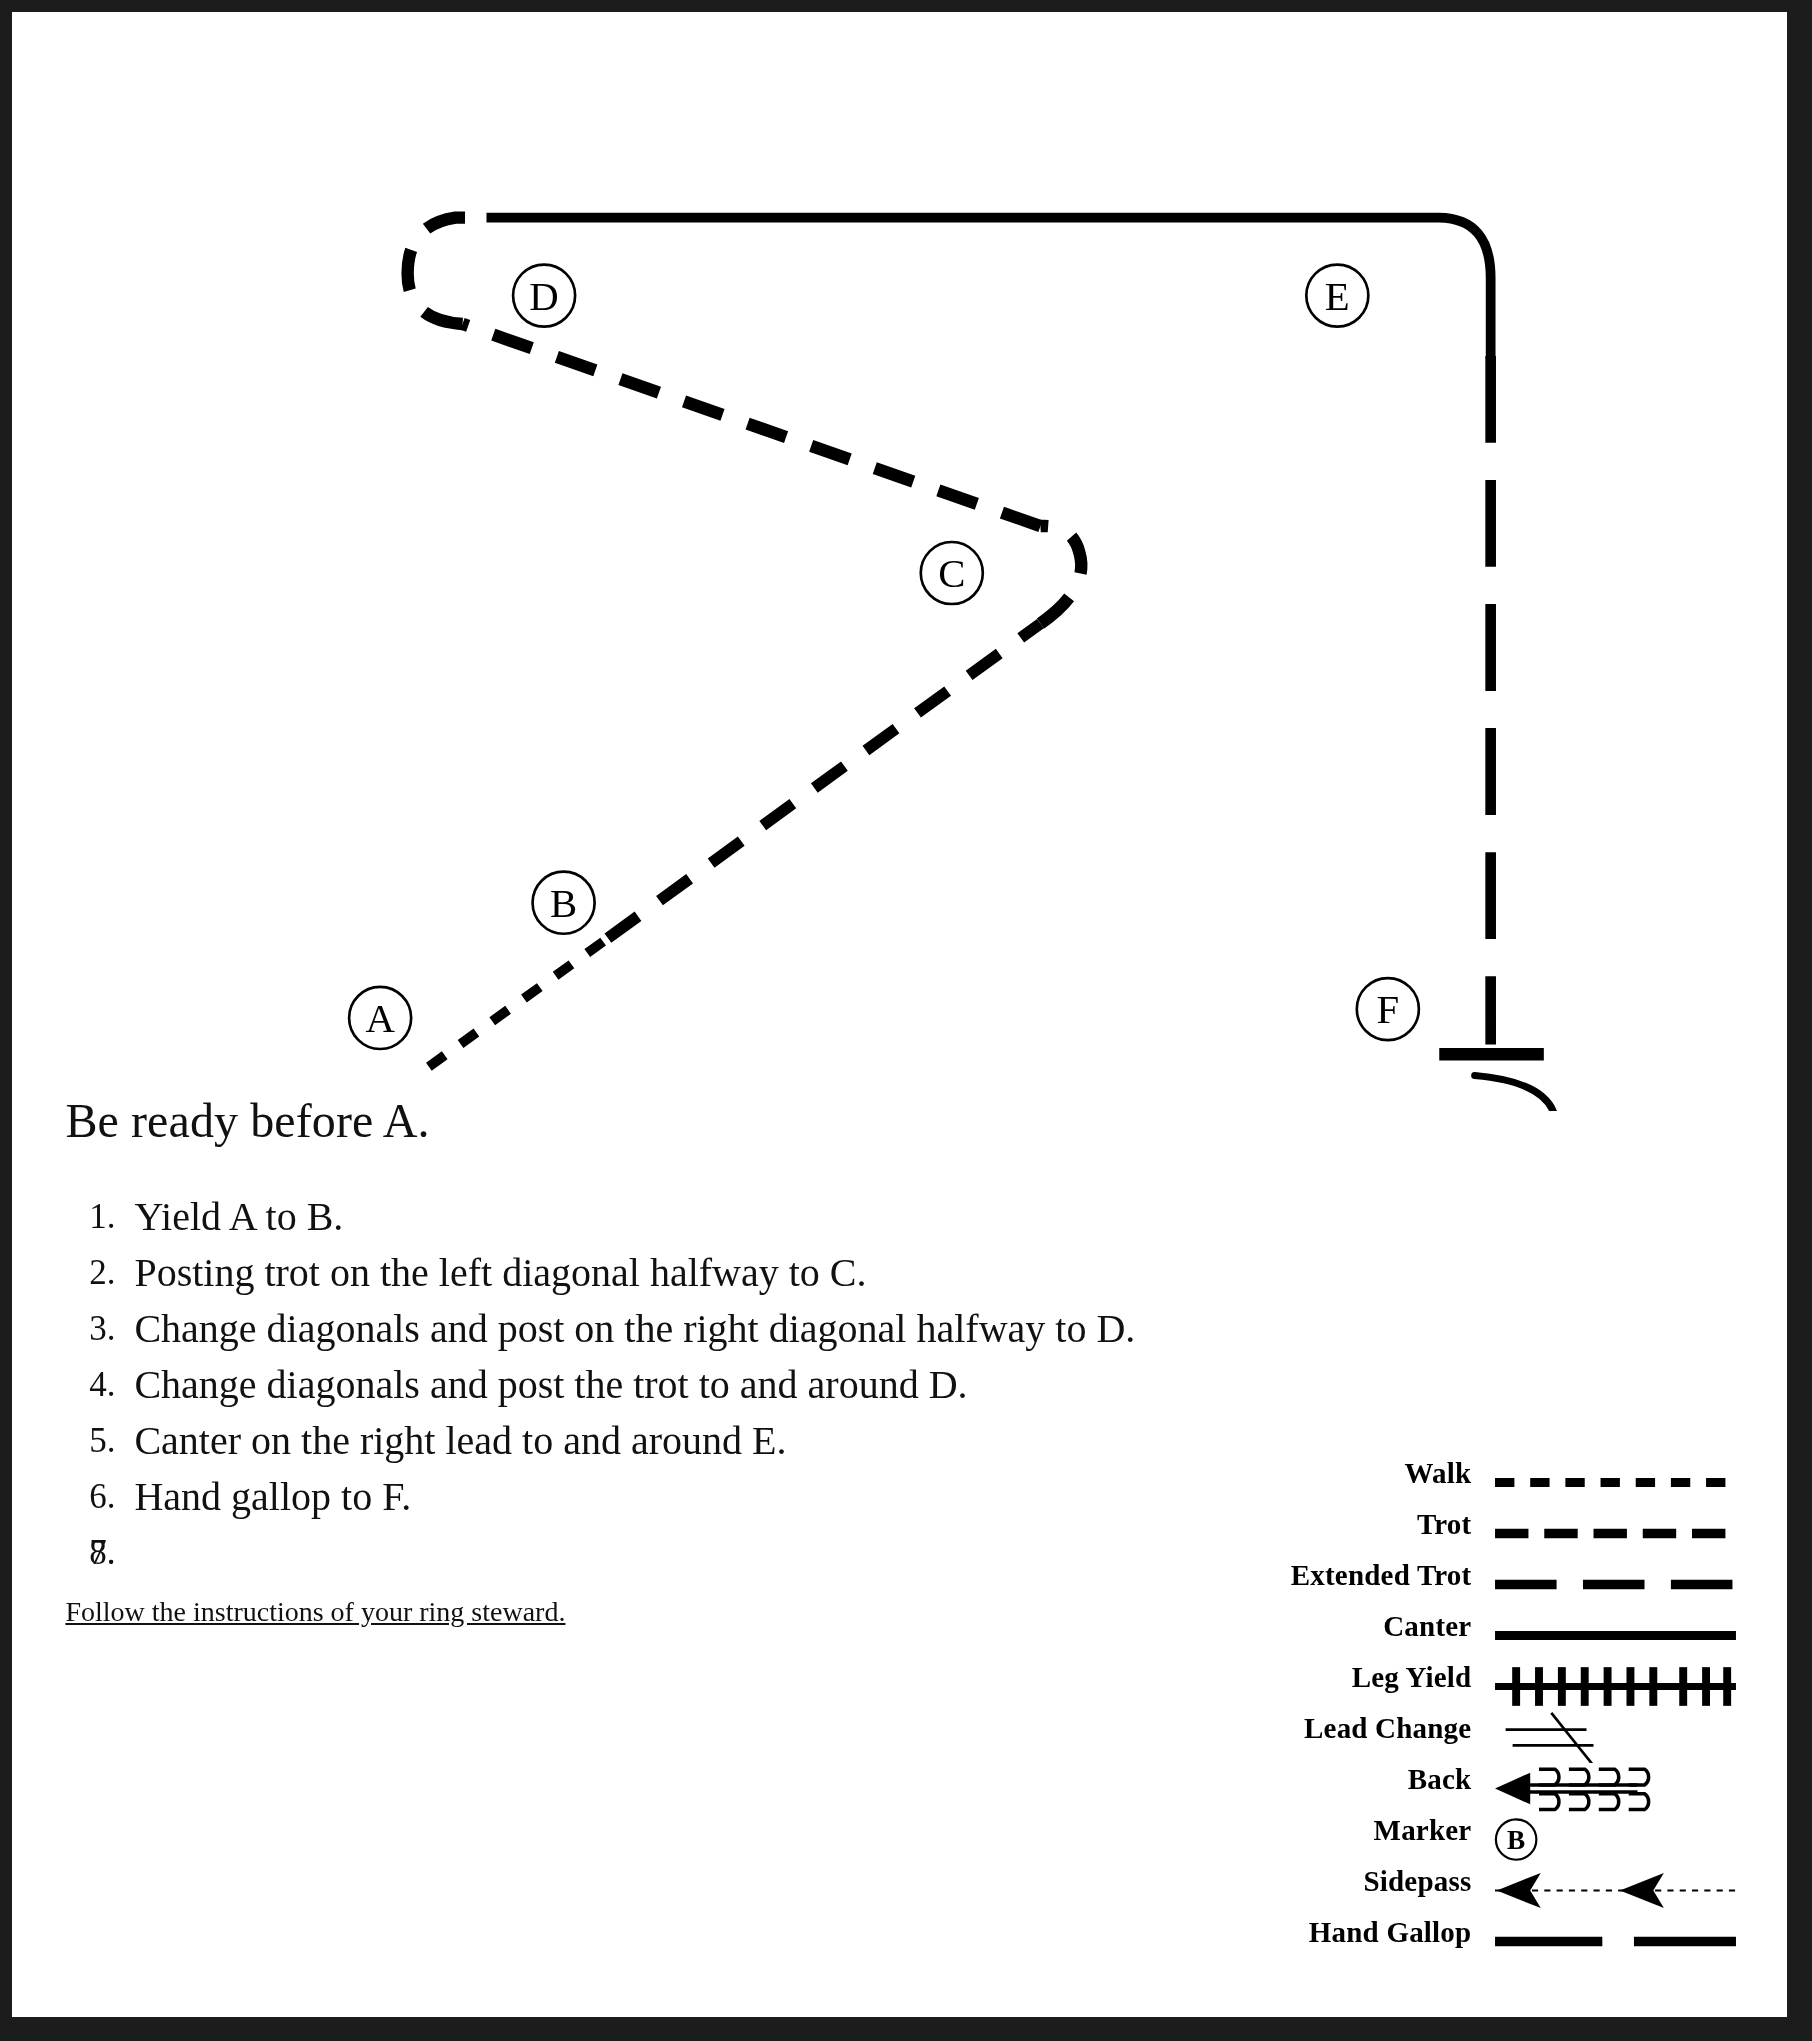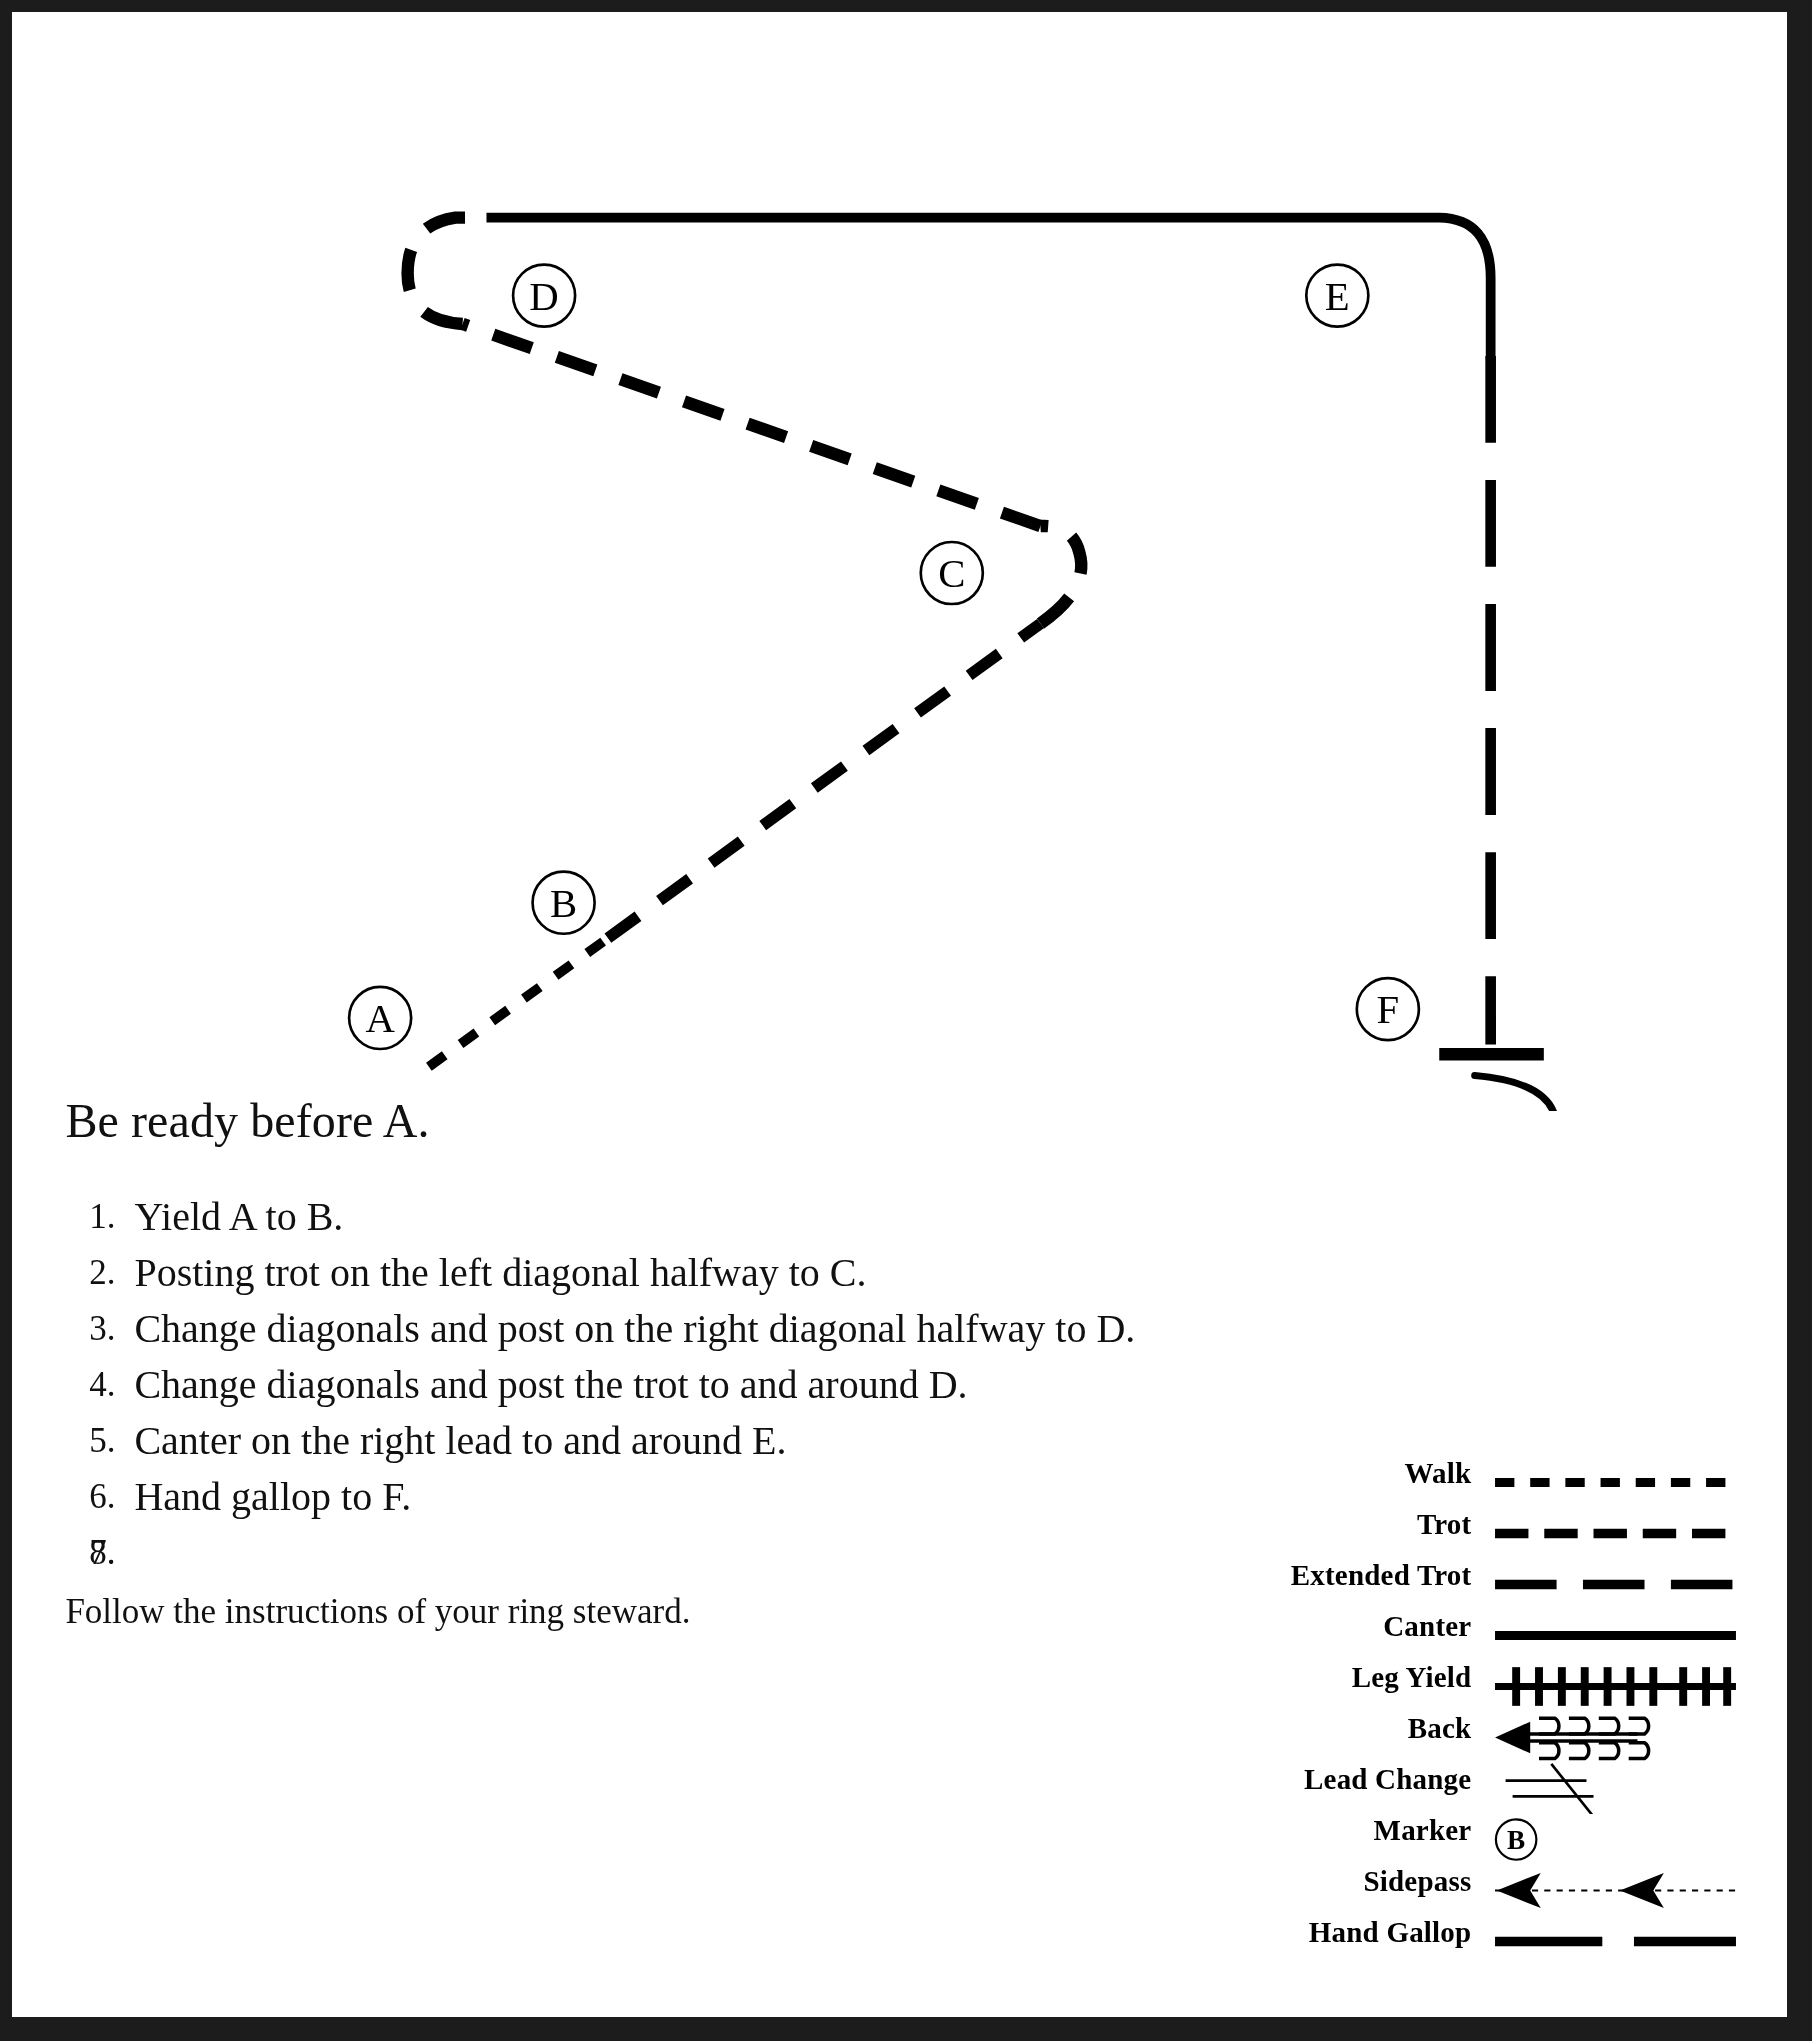--- a/index.html
+++ b/index.html
@@ -61,24 +61,25 @@
   }
   ol#step-list li .num {
     position: absolute;
     left: 0;
     top: 0;
     width: 50px;
     text-align: right;
     font-size: 35px;
   }
   #closing-line {
-    font-size: 35px;
+    font-size: 28px;
     line-height: 51px;
     color: #111;
     margin-top: 62px;
+    text-decoration: underline;
   }
 
   
   #legend {
     position: absolute;
     left: 1224px;
     top: 1445px;
     width: 532px;
   }
   .legend-row {
@@ -236,50 +237,50 @@
             <line x1="136" y1="7" x2="136" y2="51" stroke="#000" stroke-width="9" stroke-linecap="butt"></line>
             <line x1="162" y1="7" x2="162" y2="51" stroke="#000" stroke-width="9" stroke-linecap="butt"></line>
             <line x1="188" y1="7" x2="188" y2="51" stroke="#000" stroke-width="9" stroke-linecap="butt"></line>
             <line x1="222" y1="7" x2="222" y2="51" stroke="#000" stroke-width="9" stroke-linecap="butt"></line>
             <line x1="248" y1="7" x2="248" y2="51" stroke="#000" stroke-width="9" stroke-linecap="butt"></line>
             <line x1="272" y1="7" x2="272" y2="51" stroke="#000" stroke-width="9" stroke-linecap="butt"></line>
           </svg>
         </div>
       </div>
       <div class="legend-row">
+        <div class="legend-label">Lead Change</div>
+        <div class="legend-symbol">
+          <svg width="257" height="51" viewBox="0 0 290 58">
+            <line x1="20" y1="20" x2="112" y2="20" stroke="#000" stroke-width="3" stroke-linecap="butt"></line>
+            <line x1="28" y1="38" x2="120" y2="38" stroke="#000" stroke-width="3" stroke-linecap="butt"></line>
+            <line x1="72" y1="1" x2="120" y2="61" stroke="#000" stroke-width="3" stroke-linecap="butt"></line>
+          </svg>
+        </div>
+      </div>
+      <div class="legend-row">
         <div class="legend-label">Back</div>
         <div class="legend-symbol">
           <svg width="257" height="51" viewBox="0 0 290 58">
             <line x1="30" y1="25" x2="170" y2="25" stroke="#000" stroke-width="4" stroke-linecap="butt"></line>
             <line x1="30" y1="33" x2="170" y2="33" stroke="#000" stroke-width="4" stroke-linecap="butt"></line>
             <polygon points="8,29 48,11 48,47" fill="#000"></polygon>
             <g fill="none" stroke="#000" stroke-width="4">
               <path d="M 58 7 h 18 a 11 11 0 0 1 0 18 h -18"></path>
               <path d="M 58 35 h 18 a 11 11 0 0 1 0 18 h -18"></path>
               <path d="M 92 7 h 18 a 11 11 0 0 1 0 18 h -18"></path>
               <path d="M 92 35 h 18 a 11 11 0 0 1 0 18 h -18"></path>
               <path d="M 126 7 h 18 a 11 11 0 0 1 0 18 h -18"></path>
               <path d="M 126 35 h 18 a 11 11 0 0 1 0 18 h -18"></path>
               <path d="M 160 7 h 18 a 11 11 0 0 1 0 18 h -18"></path>
               <path d="M 160 35 h 18 a 11 11 0 0 1 0 18 h -18"></path>
             </g>
           </svg>
         </div>
       </div>
       <div class="legend-row">
-        <div class="legend-label">Lead Change</div>
-        <div class="legend-symbol">
-          <svg width="257" height="51" viewBox="0 0 290 58">
-            <line x1="20" y1="20" x2="112" y2="20" stroke="#000" stroke-width="3" stroke-linecap="butt"></line>
-            <line x1="28" y1="38" x2="120" y2="38" stroke="#000" stroke-width="3" stroke-linecap="butt"></line>
-            <line x1="72" y1="1" x2="120" y2="61" stroke="#000" stroke-width="3" stroke-linecap="butt"></line>
-          </svg>
-        </div>
-      </div>
-      <div class="legend-row">
         <div class="legend-label">Marker</div>
         <div class="legend-symbol">
           <svg width="257" height="51" viewBox="0 0 290 58">
             <circle cx="32" cy="29" r="23" fill="none" stroke="#000" stroke-width="2.5"></circle>
             <text x="32" y="40" text-anchor="middle" font-family="&quot;Liberation Serif&quot;, serif" font-size="31" font-weight="bold" fill="#000">B</text>
           </svg>
         </div>
       </div>
       <div class="legend-row">
         <div class="legend-label">Sidepass</div>

